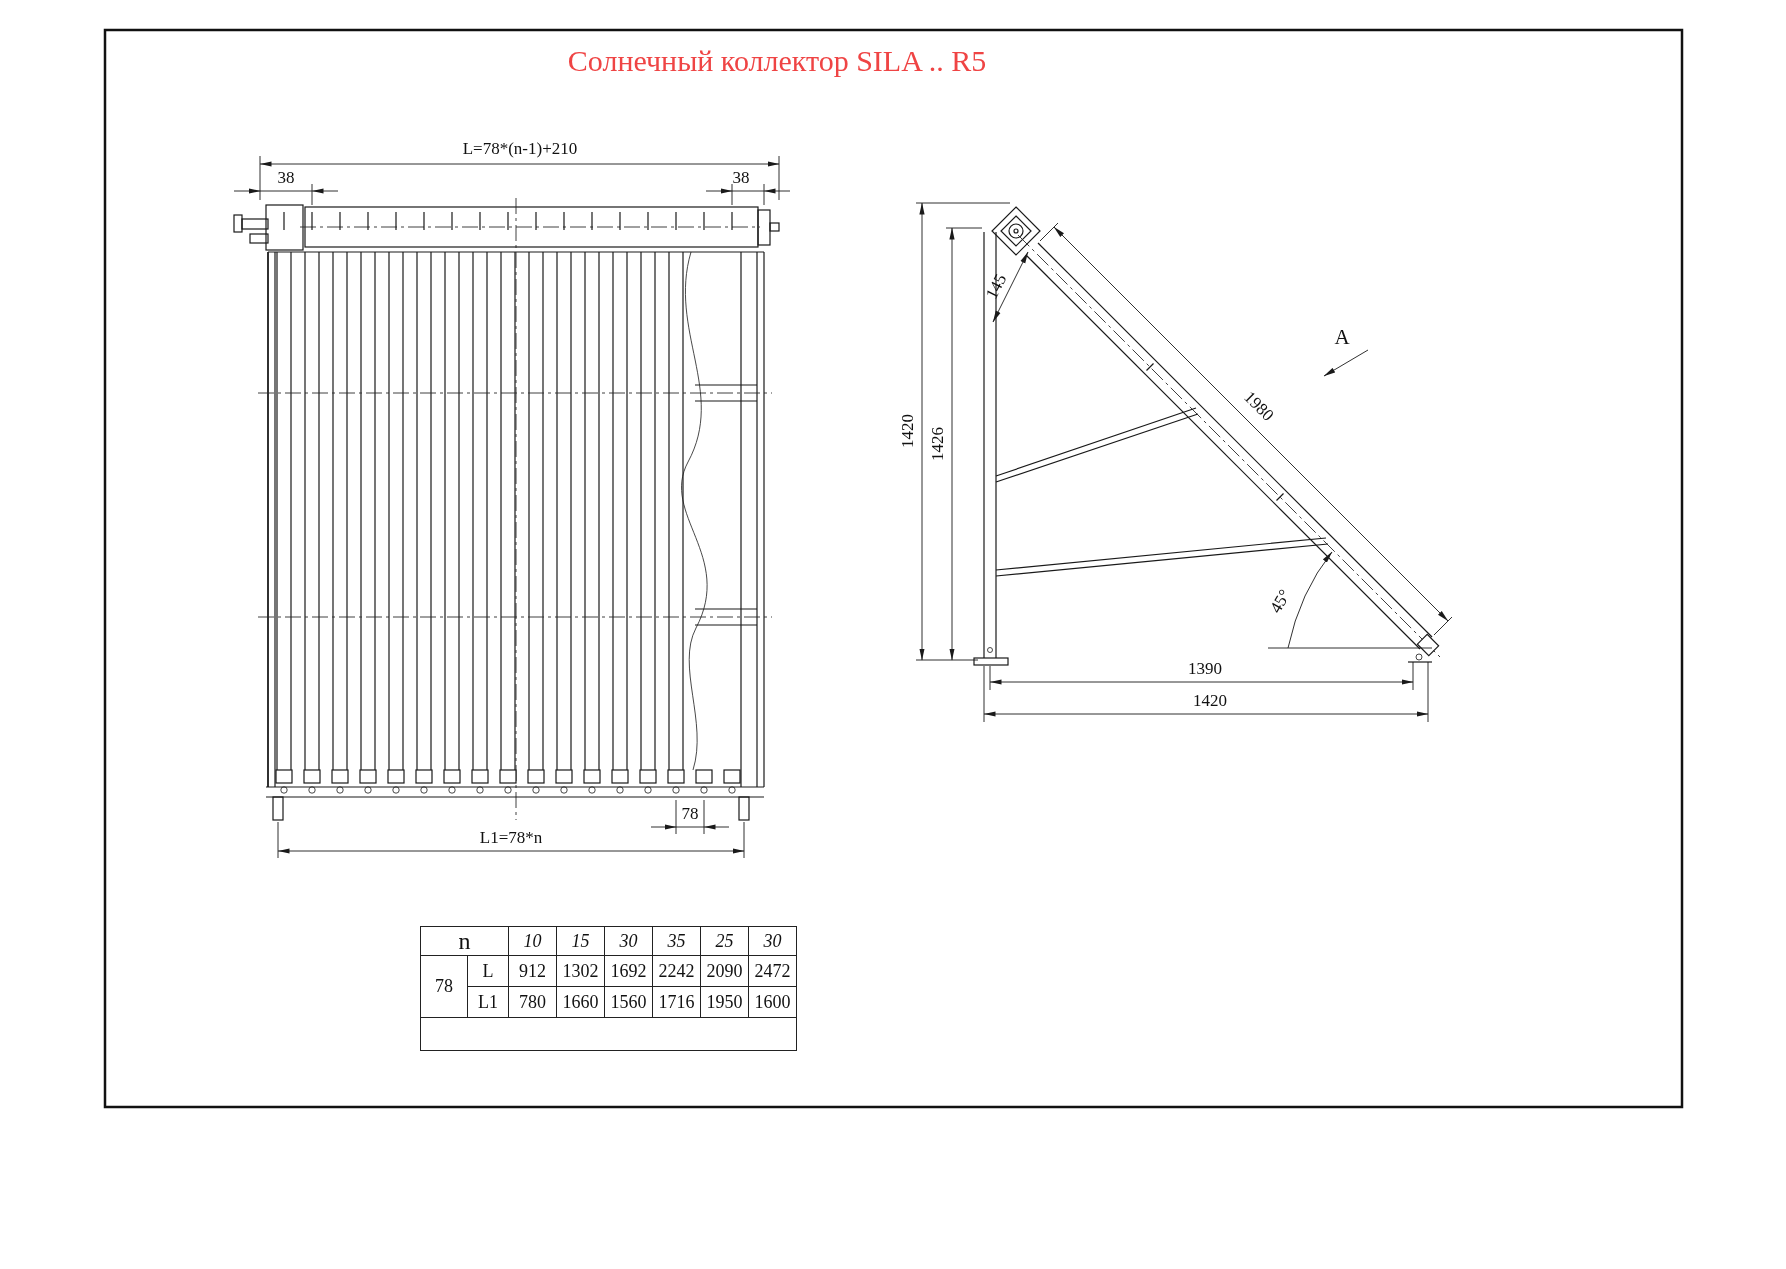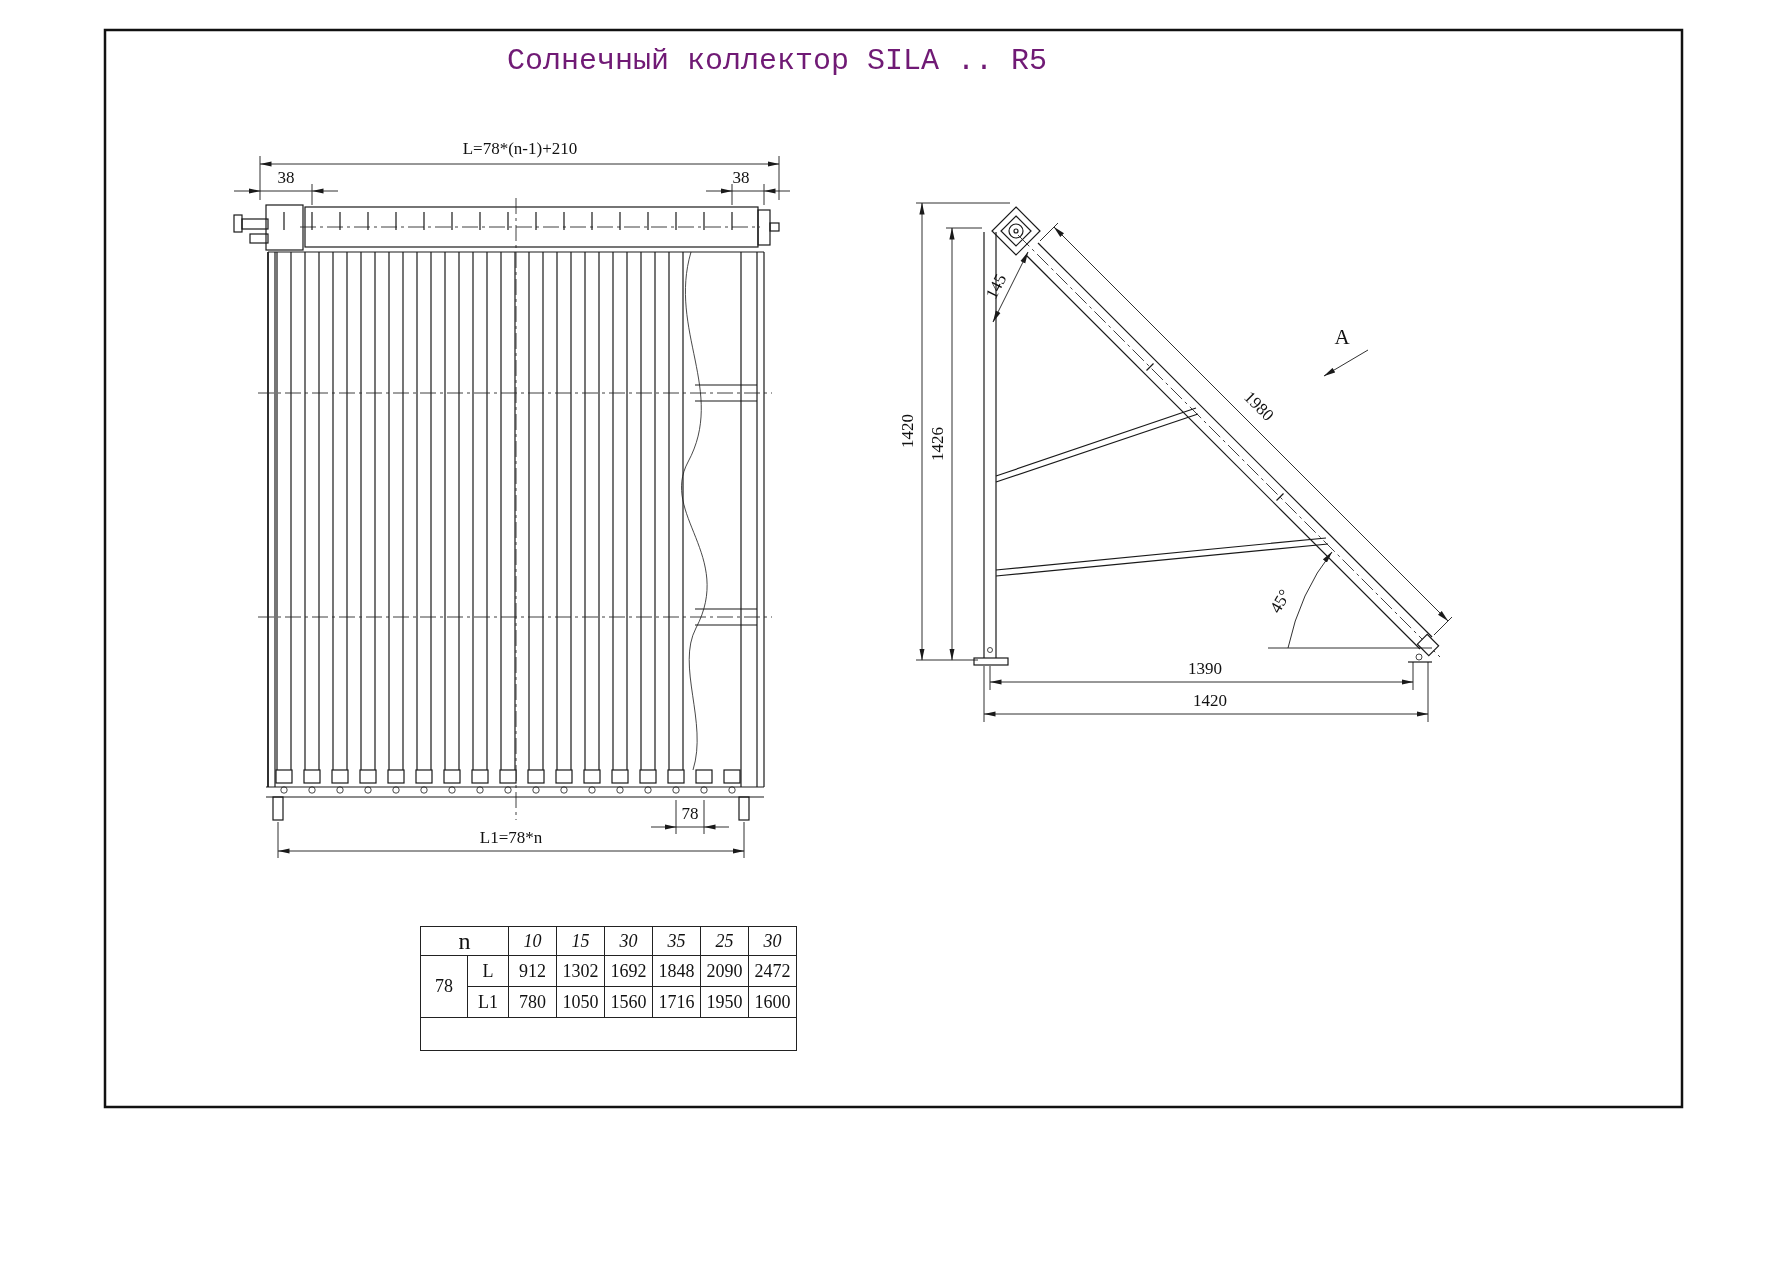--- a/index.html
+++ b/index.html
@@ -1,19 +1,19 @@
 <!DOCTYPE html>
 <html><head>
 <meta charset="utf-8">
 <style>
   html,body{margin:0;padding:0;background:#ffffff;}
   .page{position:relative;width:1786px;height:1269px;background:#fff;overflow:hidden;
         font-family:"Liberation Serif",serif;color:#111;}
   .title{position:absolute;top:44px;left:777px;transform:translateX(-50%);
-         font-family:Liberation Mono, monospace;font-size:30px;color:#701a75;white-space:nowrap;}
+         font-family:Liberation Serif, serif;font-size:30px;color:#ef4444;white-space:nowrap;}
   svg.draw{position:absolute;left:0;top:0;}
   .obj{stroke:#1a1a1a;stroke-width:1.2;fill:none;}
   .obj2{stroke:#1a1a1a;stroke-width:1.8;fill:none;}
   .thin{stroke:#1a1a1a;stroke-width:0.8;fill:none;}
   .cl{stroke:#2a2a2a;stroke-width:0.9;fill:none;stroke-dasharray:16 4 3 4;}
   .dim{stroke:#1a1a1a;stroke-width:0.9;fill:none;}
   .dimtxt{font-family:"Liberation Serif",serif;font-size:17px;fill:#111;}
   .viewtxt{font-family:"Liberation Serif",serif;font-size:21px;fill:#111;}
   .whitefill{fill:#ffffff;}
   .size-table{position:absolute;left:420px;top:926px;border-collapse:collapse;
@@ -252,28 +252,28 @@
       <td class="w-data">35</td>
       <td class="w-data">25</td>
       <td class="w-data">30</td>
     </tr>
     <tr class="r-mid">
       <td rowspan="2" class="w-lbl1">78</td>
       <td class="w-lbl2">L</td>
       <td>912</td>
       <td>1302</td>
       <td>1692</td>
-      <td>1848</td>
+      <td>2242</td>
       <td>2090</td>
       <td>2472</td>
     </tr>
     <tr class="r-mid">
       <td class="w-lbl2">L1</td>
       <td>780</td>
-      <td>1050</td>
+      <td>1660</td>
       <td>1560</td>
       <td>1716</td>
       <td>1950</td>
       <td>1600</td>
     </tr>
     <tr class="r-empty">
       <td colspan="8"></td>
     </tr>
   </tbody>
     </table>

